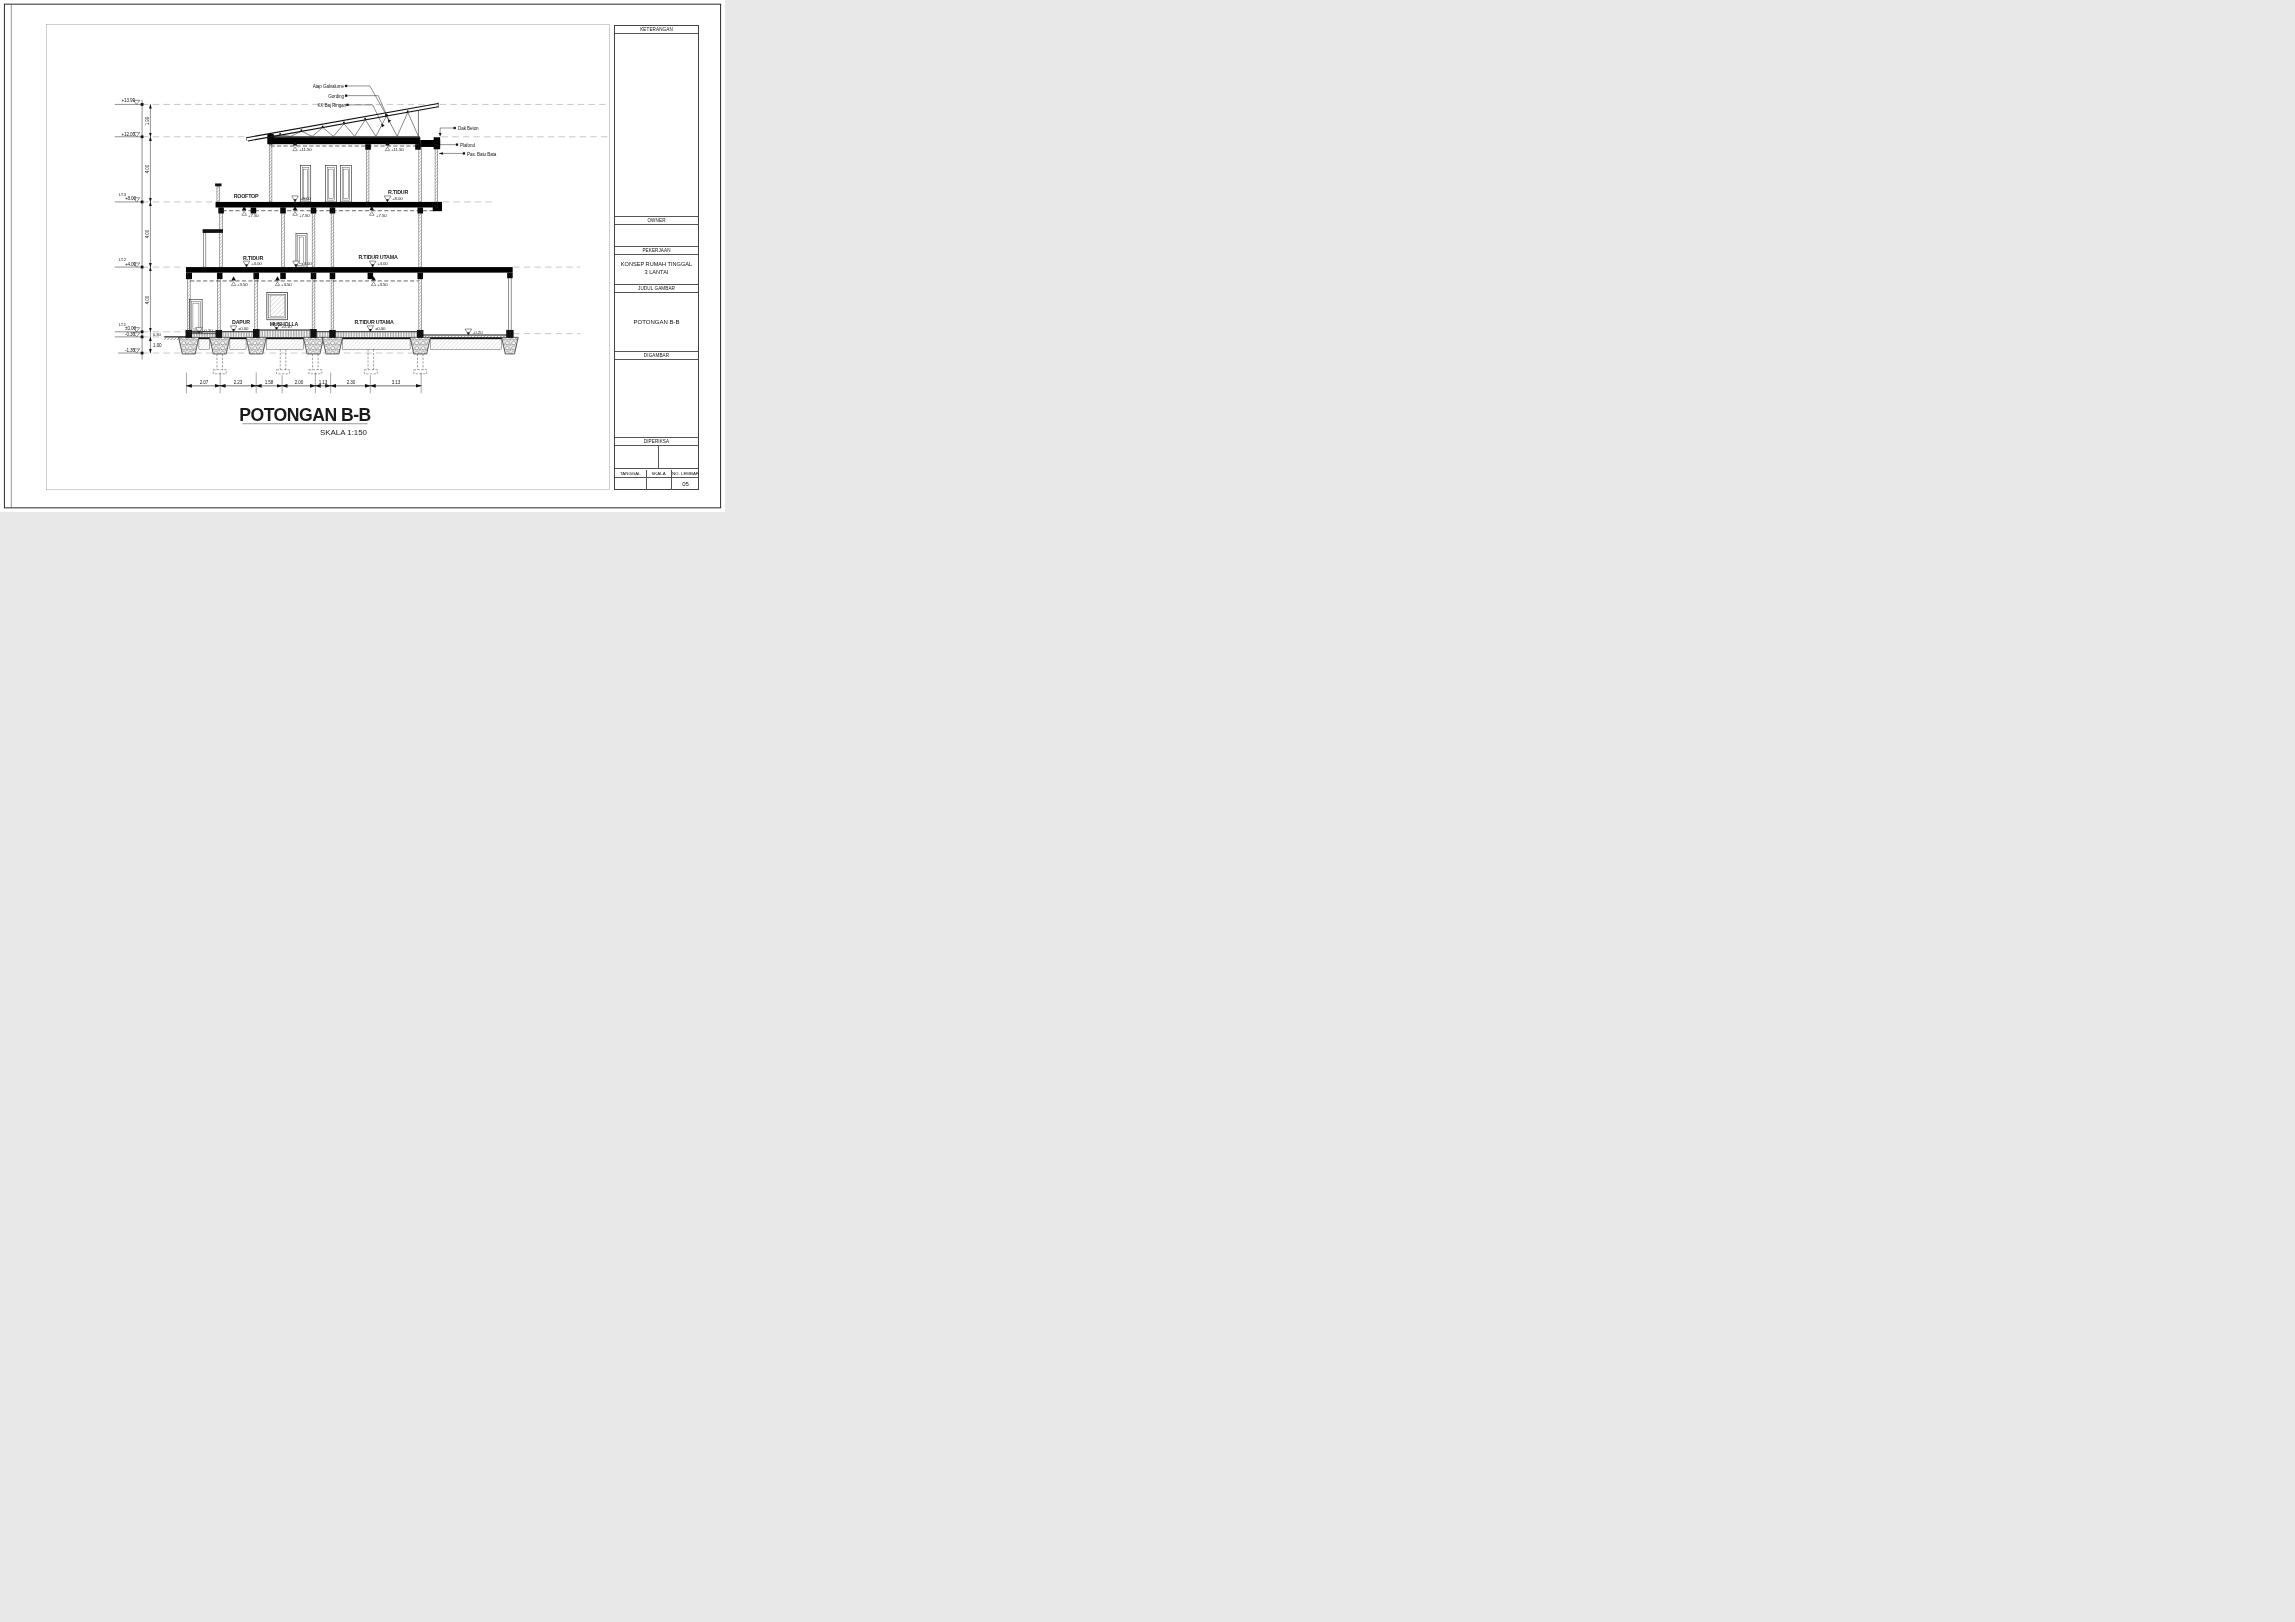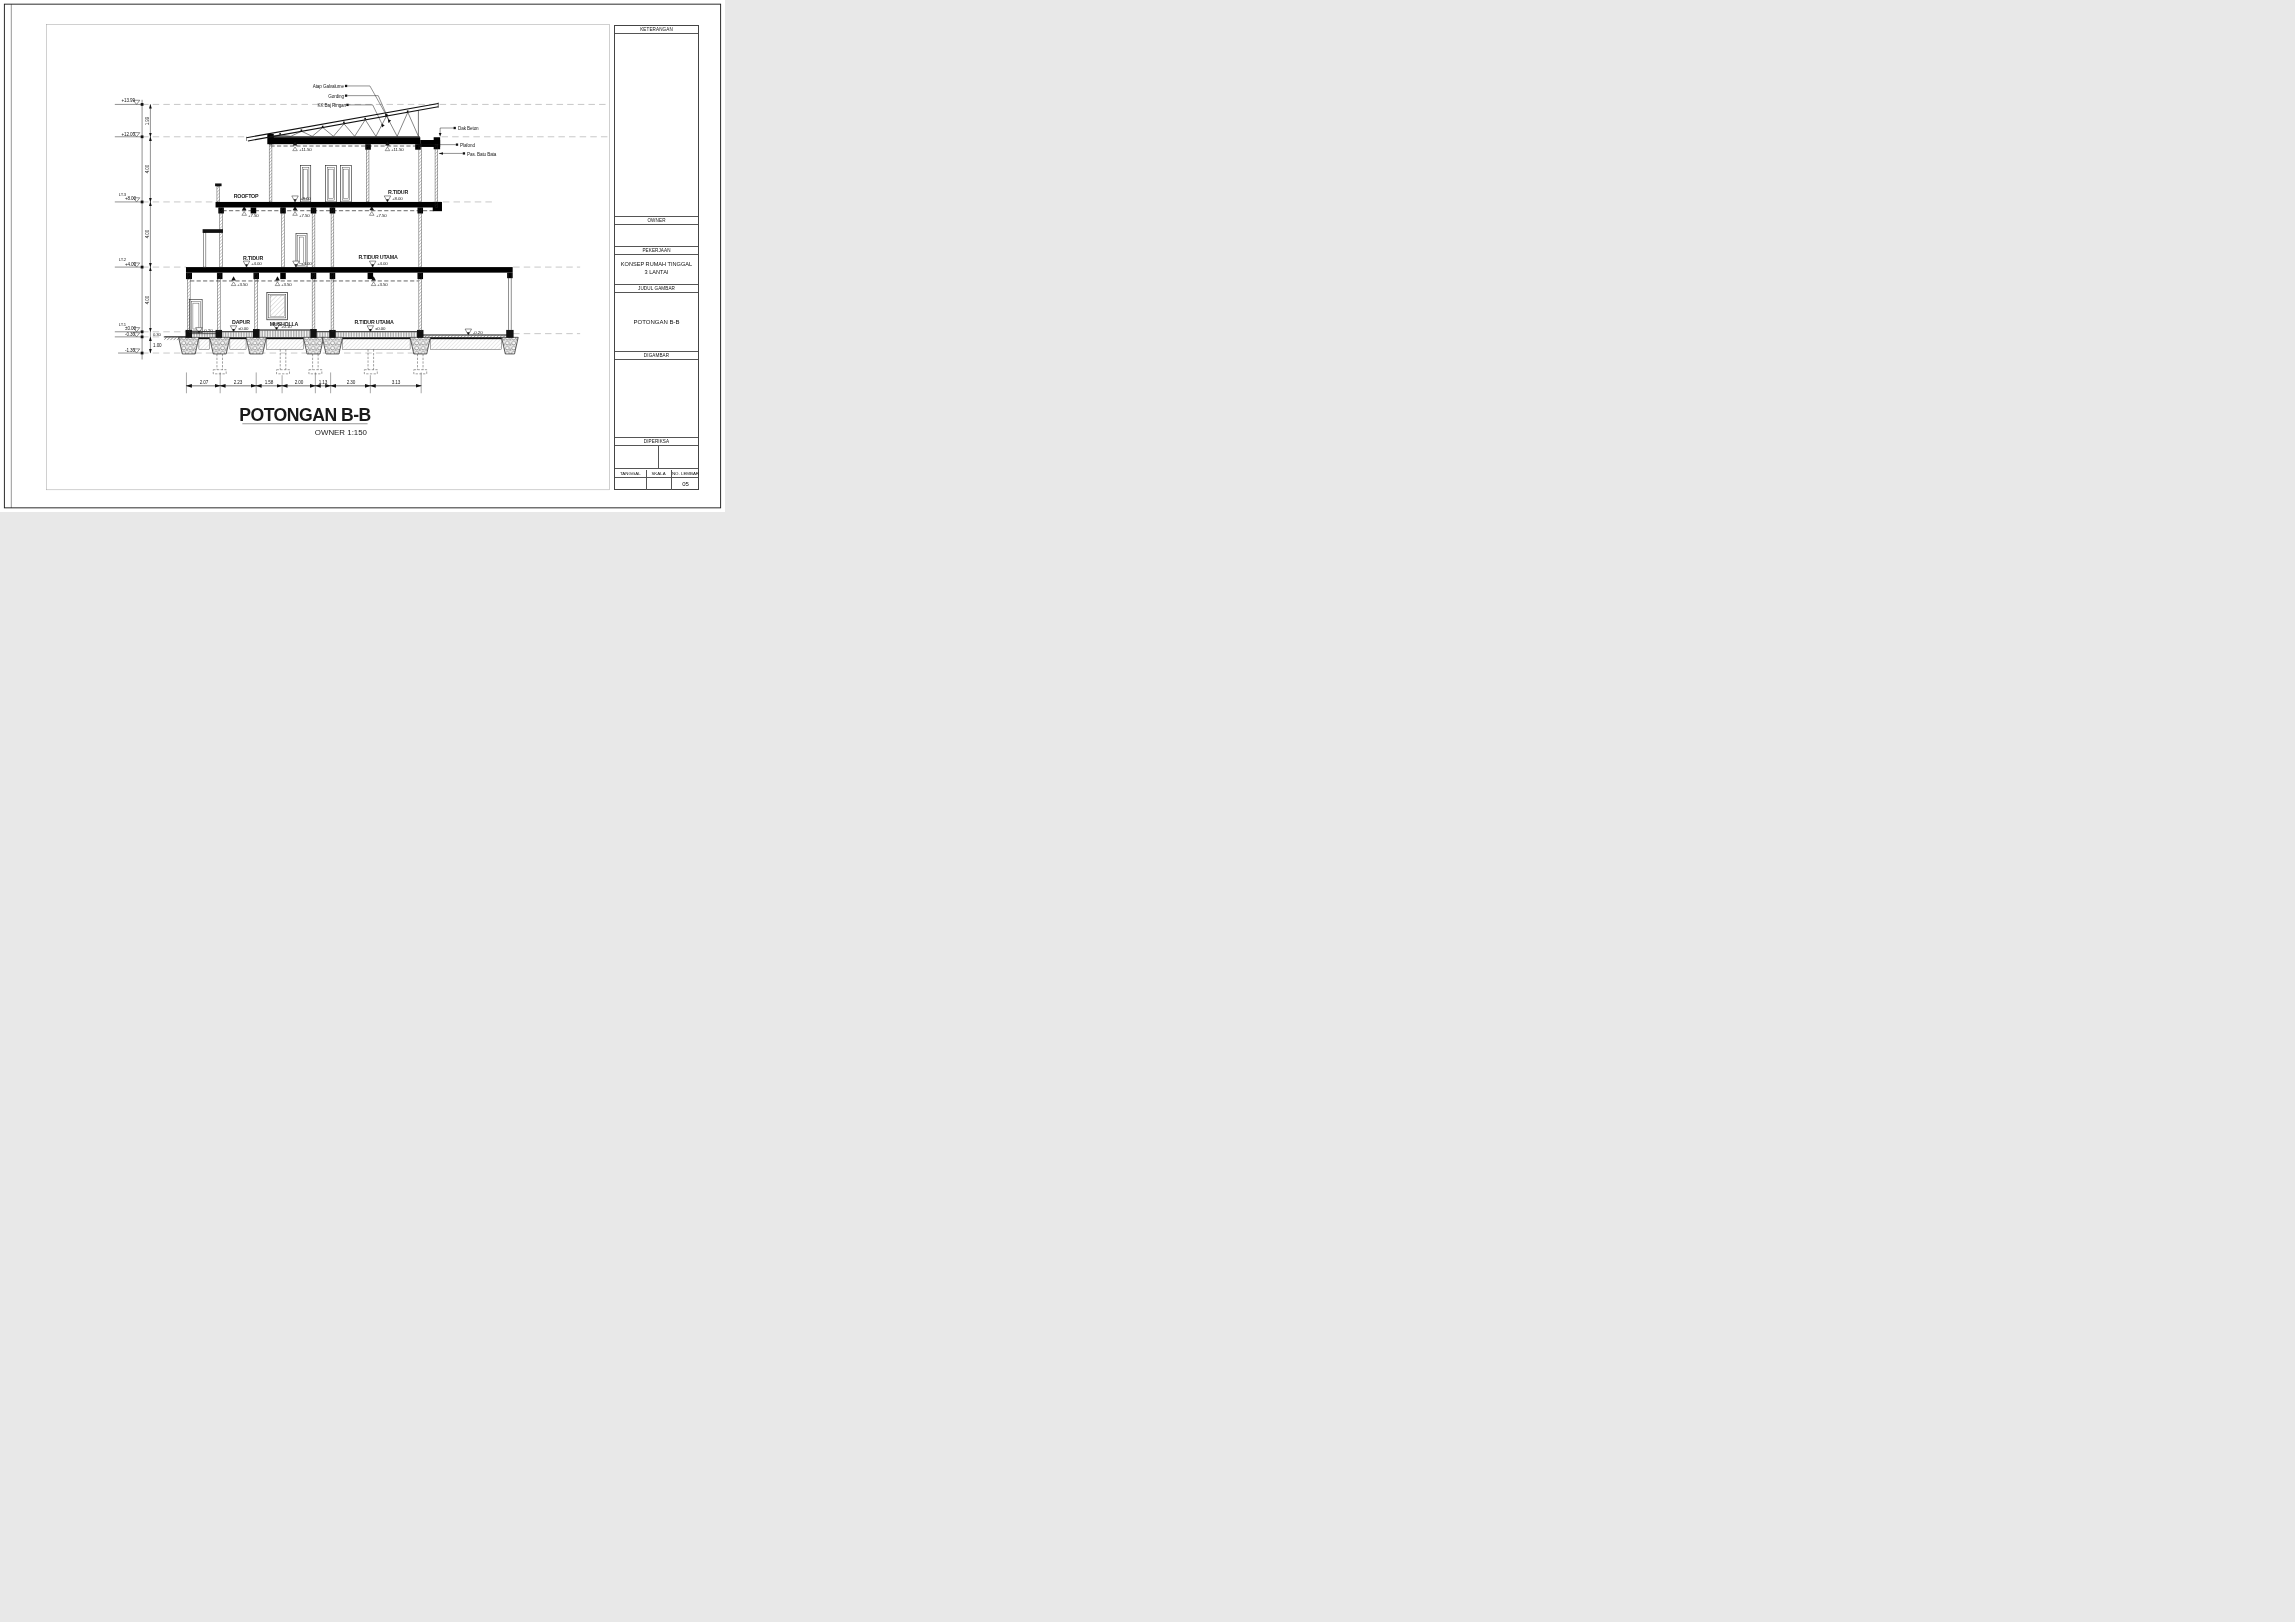--- a/index.html
+++ b/index.html
@@ -431,21 +431,21 @@
 
 <div class="t tc" style="left:204px;top:382px">2.07</div>
 <div class="t tc" style="left:238px;top:382px">2.23</div>
 <div class="t tc" style="left:269px;top:382px">1.58</div>
 <div class="t tc" style="left:299px;top:382px">2.00</div>
 <div class="t tc" style="left:323px;top:382px">1.13</div>
 <div class="t tc" style="left:351px;top:382px">2.30</div>
 <div class="t tc" style="left:396px;top:382px">3.13</div>
 
 <div class="t tc bigtitle" style="left:305px;top:415px">POTONGAN B-B</div>
-<div class="t tr skala" style="left:367px;top:432px">OWNER 1:150</div>
+<div class="t tr skala" style="left:367px;top:432px">SKALA 1:150</div>
 
 <div class="tb">
   <div class="cell hdr" style="top:0;height:8.8px">KETERANGAN</div>
   <div class="cell" style="top:8.8px;height:183px"></div>
   <div class="cell hdr" style="top:191px;height:8.3px">OWNER</div>
   <div class="cell" style="top:200px;height:21px"></div>
   <div class="cell hdr" style="top:221px;height:8.3px">PEKERJAAN</div>
   <div class="cell val" style="top:229px;height:30px;flex-direction:column;font-size:5.6px;line-height:7.9px">
     <span>KONSEP RUMAH TINGGAL</span>
     <span>3 LANTAI</span>

